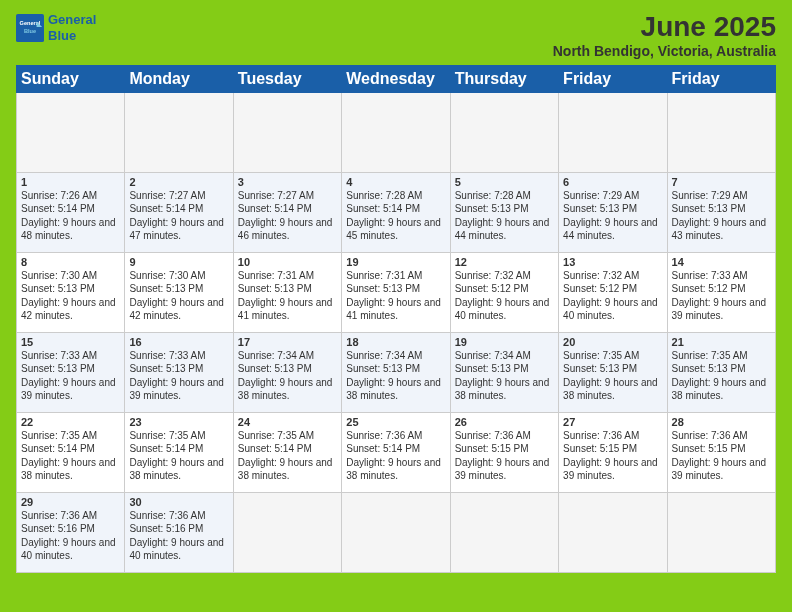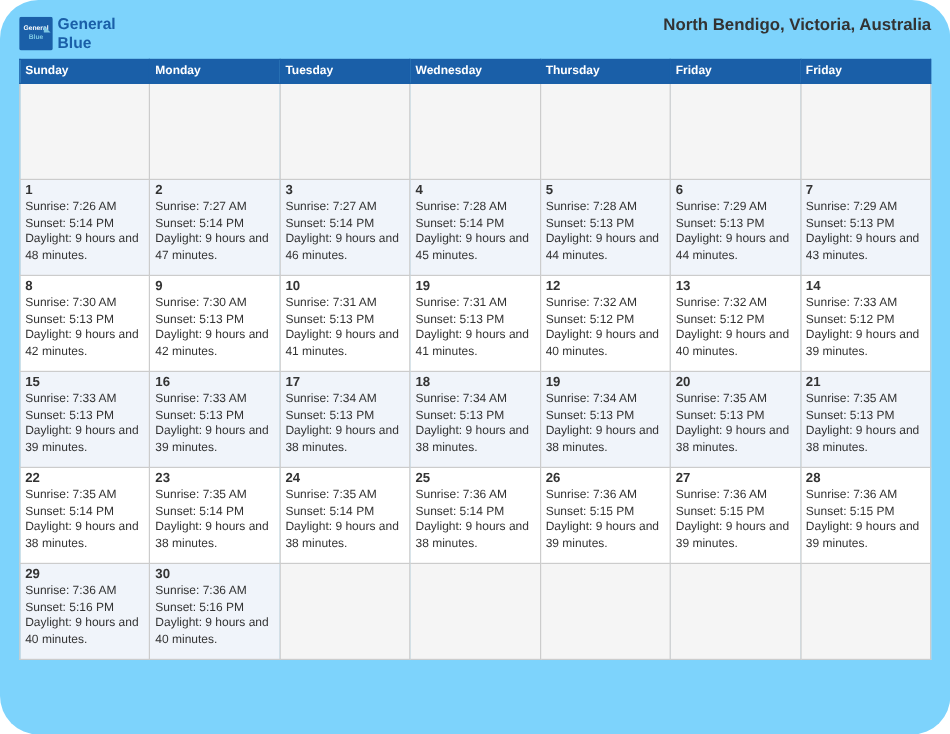--- a/index.html
+++ b/index.html
@@ -7,22 +7,21 @@
       font-family: Arial, sans-serif;
       background: #fff;
       width: 792px;
       height: 612px;
       overflow: hidden;
     }
     .page {
       width: 792px;
       height: 612px;
       padding: 12px 16px 10px 16px;
-      background: #7dd3fc;
-      border-radius: 32px;
+      background: #84cc16;
     }
     .header-row {
       display: flex;
       justify-content: space-between;
       align-items: flex-start;
       margin-bottom: 6px;
     }
     .logo {
       display: flex;
       align-items: center;
@@ -56,21 +55,21 @@
       font-weight: bold;
     }
     table {
       width: 100%;
       border-collapse: collapse;
       table-layout: fixed;
     }
     thead tr th {
       background: #1a5fa8;
       color: #fff;
-      font-size: 10px;
+      font-size: 16px;
       font-weight: bold;
       padding: 4px 4px;
       text-align: left;
       border: 1px solid #1a5fa8;
     }
     tbody tr td {
       vertical-align: top;
       border: 1px solid #ccc;
       padding: 3px 4px;
       font-size: 8.2px;
@@ -108,20 +107,21 @@
         <text x="15" y="12" font-size="6" fill="white" text-anchor="middle" font-weight="bold">General</text>
         <text x="15" y="20" font-size="6" fill="#7ec8e3" text-anchor="middle" font-weight="bold">Blue</text>
         <polygon points="22,8 28,14 22,14" fill="#7ec8e3"></polygon>
       </svg>
       <div class="logo-text">
         <div><span>General</span></div>
         <div><span>Blue</span></div>
       </div>
     </div>
     <div class="title-block">
+      <div class="calendar-title">June 2025</div>
       <div class="calendar-subtitle">North Bendigo, Victoria, Australia</div>
     </div>
   </div>
 
   <table>
     <thead>
       <tr>
         <th>Sunday</th>
         <th>Monday</th>
         <th>Tuesday</th>

